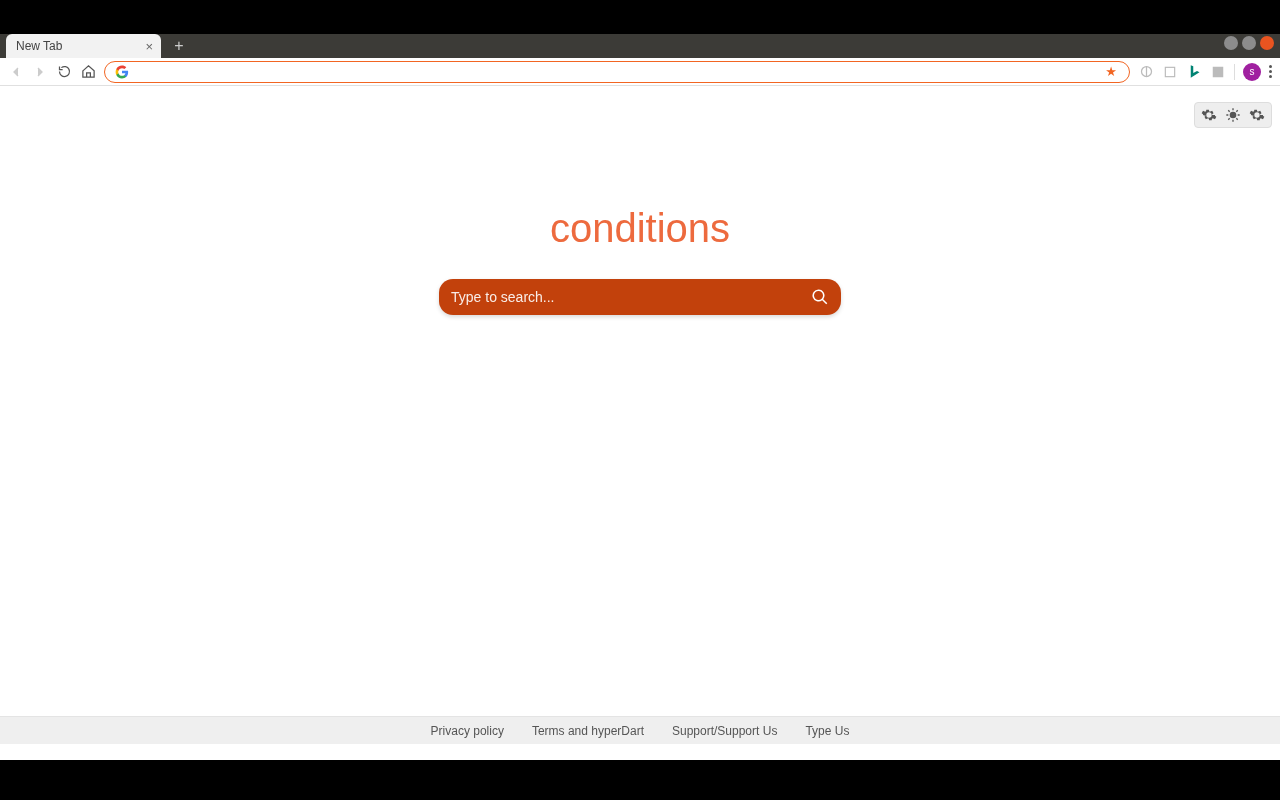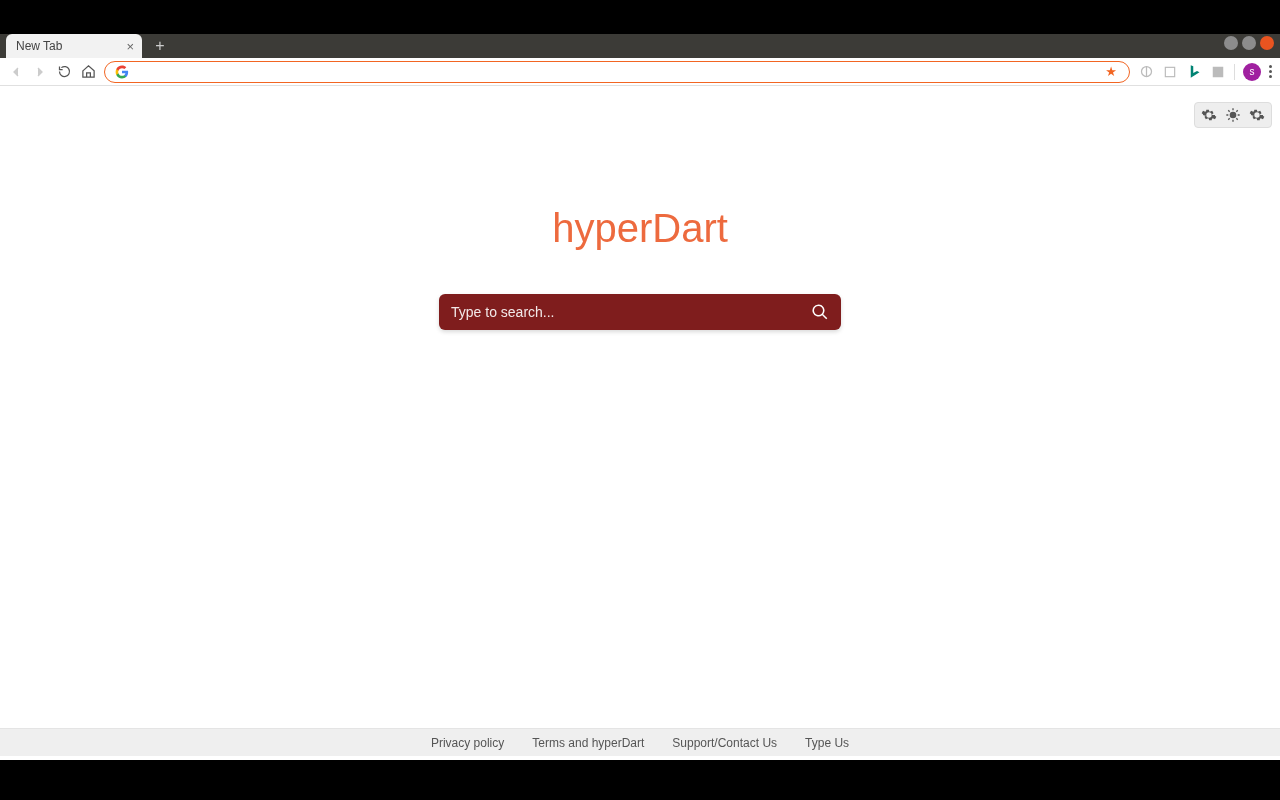--- a/index.html
+++ b/index.html
@@ -8,21 +8,21 @@
 
   
   .topbar { height: 34px; background: #000; }
 
   
   .tabstrip {
     height: 24px; background: #3c3b37; display: flex; align-items: flex-end;
     position: relative;
   }
   .tab {
-    background: #f2f2f2; height: 24px; width: 136px; margin-left: 6px;
+    background: #f2f2f2; height: 24px; width: 155px; margin-left: 6px;
     border-top-left-radius: 6px; border-top-right-radius: 6px;
     display: flex; align-items: center; padding: 0 8px 0 10px;
     font-size: 12px; color: #444; position: relative;
   }
   .tab .close { margin-left: auto; color: #666; font-size: 13px; line-height: 1; cursor: pointer; }
   .newtab {
     width: 20px; height: 20px; margin-left: 8px; margin-bottom: 2px;
     display: flex; align-items: center; justify-content: center;
     color: #ccc; font-size: 16px; cursor: pointer; border-radius: 50%;
   }
@@ -70,22 +70,22 @@
 
   .center {
     position:absolute; top:120px; left:50%; transform:translateX(-50%);
     display:flex; flex-direction:column; align-items:center;
   }
   .logo {
     font-size:40px; font-weight:500; color:#ed6a3e; letter-spacing:0px;
     font-family: "Comic Sans MS", "Trebuchet MS", sans-serif;
   }
   .searchbox {
-    margin-top:43px; width:402px; height:36px; background:#7f1d1d;
-    border-radius:6px; display:flex; align-items:center; padding:0 12px;
+    margin-top:28px; width:402px; height:36px; background:#c2410c;
+    border-radius:14px; display:flex; align-items:center; padding:0 12px;
     box-shadow: 0 2px 4px rgba(0,0,0,0.15);
   }
   .searchbox input {
     flex:1; border:none; outline:none; background:transparent; color:#fff;
     font-size:14px;
   }
   .searchbox input::placeholder { color:#fff; opacity:0.9; }
   .searchbox .searchbtn { color:#fff; display:flex; }
 
   
@@ -191,36 +191,36 @@
     <svg viewBox="0 0 24 24">
         <circle cx="12" cy="12" r="5"></circle>
         <path d="M12 2v3M12 19v3M2 12h3M19 12h3M4.9 4.9l2.1 2.1M17 17l2.1 2.1M4.9 19.1L7 17M17 7l2.1-2.1" stroke="#555" stroke-width="2"></path>
       </svg>
     <svg viewBox="0 0 24 24">
         <path d="M12 8a4 4 0 1 0 0 8 4 4 0 0 0 0-8zm9 4a7 7 0 0 1-.1 1.2l2.1 1.6-2 3.4-2.5-1a7 7 0 0 1-2 .1l-.4 2.7h-4l-.4-2.7a7 7 0 0 1-2-.1l-2.5 1-2-3.4 2.1-1.6A7 7 0 0 1 3 12a7 7 0 0 1 .1-1.2L1 9.2l2-3.4 2.5 1a7 7 0 0 1 2-.1L7.9 4h4l.4 2.7a7 7 0 0 1 2 .1l2.5-1 2 3.4-2.1 1.6c0 .4.1.8.1 1.2z"></path>
       </svg>
   </div>
 
   <div class="center">
-    <div class="logo">hyperDart</div>
+    <div class="logo">conditions</div>
     <div class="searchbox">
       <input placeholder="Type to search..." style="">
       <div class="searchbtn">
         <svg viewBox="0 0 24 24" width="18" height="18" fill="#fff">
             <path d="M10 2a8 8 0 1 0 4.9 14.3l5.4 5.4 1.4-1.4-5.4-5.4A8 8 0 0 0 10 2zm0 2a6 6 0 1 1 0 12 6 6 0 0 1 0-12z"></path>
           </svg>
       </div>
     </div>
   </div>
 
   <div class="footer">
     <a href="#">Privacy policy</a>
     <a href="#">Terms and hyperDart</a>
-    <a href="#">Support/Contact Us</a>
+    <a href="#">Support/Support Us</a>
     <a href="#">Type Us</a>
   </div>
 </div>
 
 <div class="bottombar"></div>
 
 <style>
-  .footer { position:absolute; bottom:4px; left:0; right:0; }
+  .footer { position:absolute; bottom:16px; left:0; right:0; }
 </style>
 
 </body></html>

